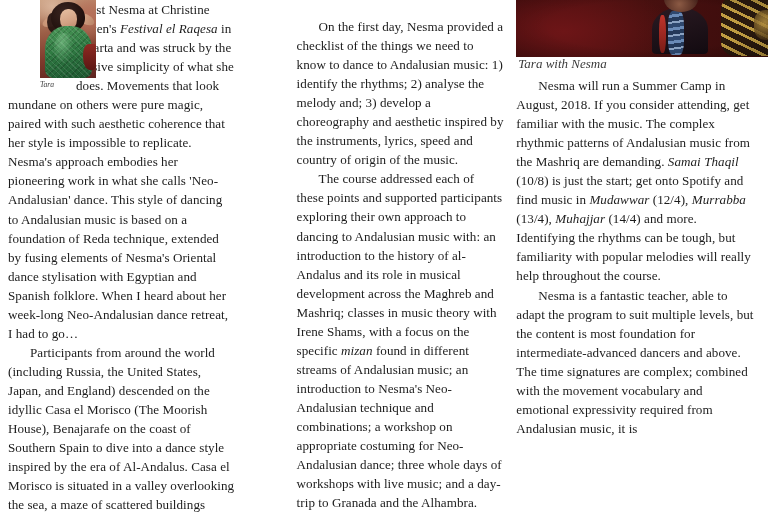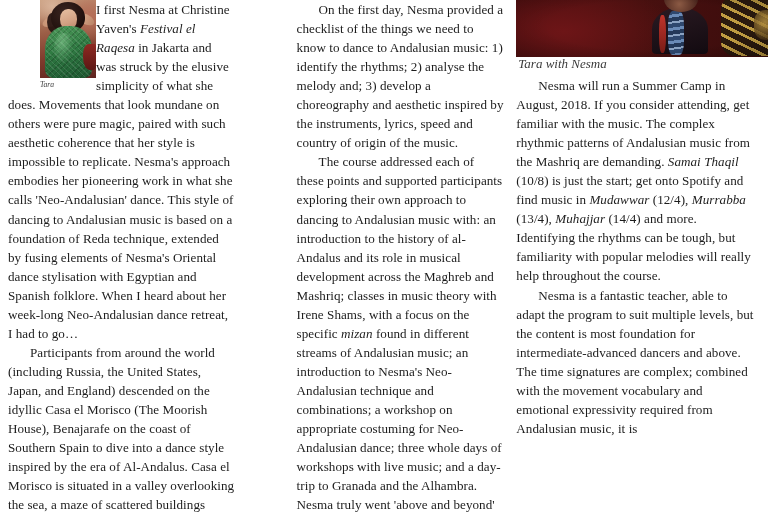--- a/index.html
+++ b/index.html
@@ -34,21 +34,21 @@
     flex-direction: row;
     align-items: flex-start;
   }
   .col {
     position: relative;
     height: 512px;
     overflow: hidden;
     box-sizing: border-box;
   }
   .col-left   { width: 262px; padding: 0 14px 0 8px; }
-  .col-mid    { width: 240px; padding: 0 12px 0 8px; margin-left: 40px; }
+  .col-mid    { width: 240px; padding: 17px 12px 0 8px; margin-left: 40px; }
   .col-right  { width: 266px; padding: 0 10px 0 0px; }
 
   
   .body-text {
     font-family: "Liberation Serif", "DejaVu Serif", serif;
     font-size: 13.1px;
     line-height: 19.05px;
     color: #1c1c1c;
     text-align: left;
     margin: 0;
@@ -60,21 +60,21 @@
   .body-text p.indent {
     text-indent: 22px;
   }
   .body-text i, .body-text em {
     font-style: italic;
   }
 
   
   .float-fig-left {
     float: left;
-    width: 56px;
+    width: 36px;
     margin: 0 9px 1px 32px;
     shape-outside: content-box;
   }
   .float-fig-left .photo {
     width: 56px;
     height: 78px;
     display: block;
     position: relative;
     overflow: hidden;
     background: #6d4430;

